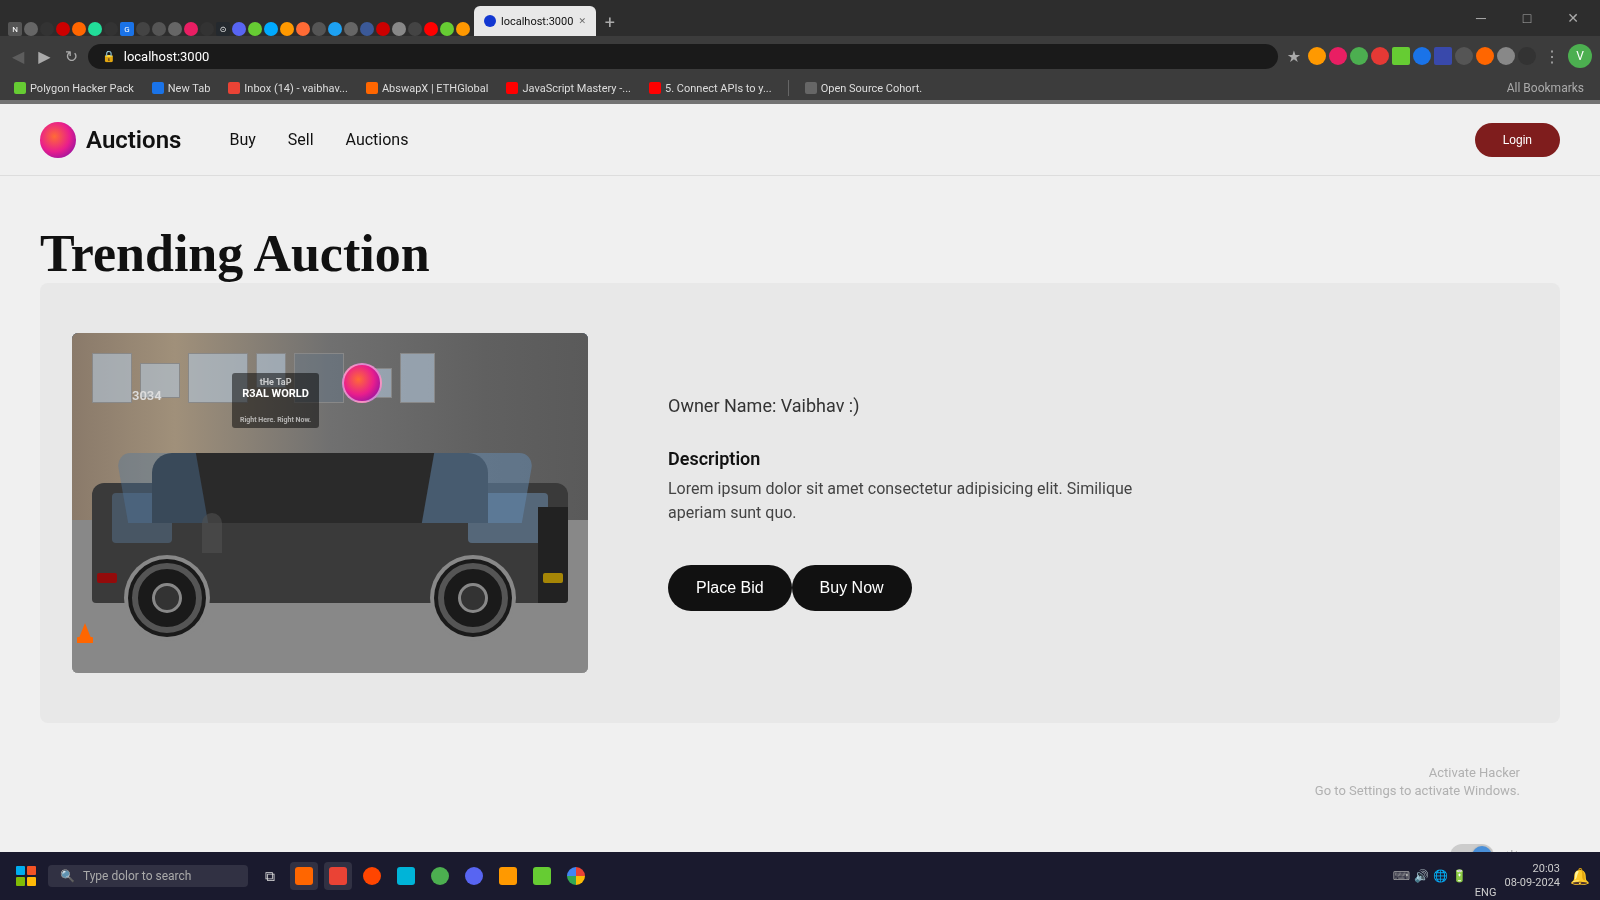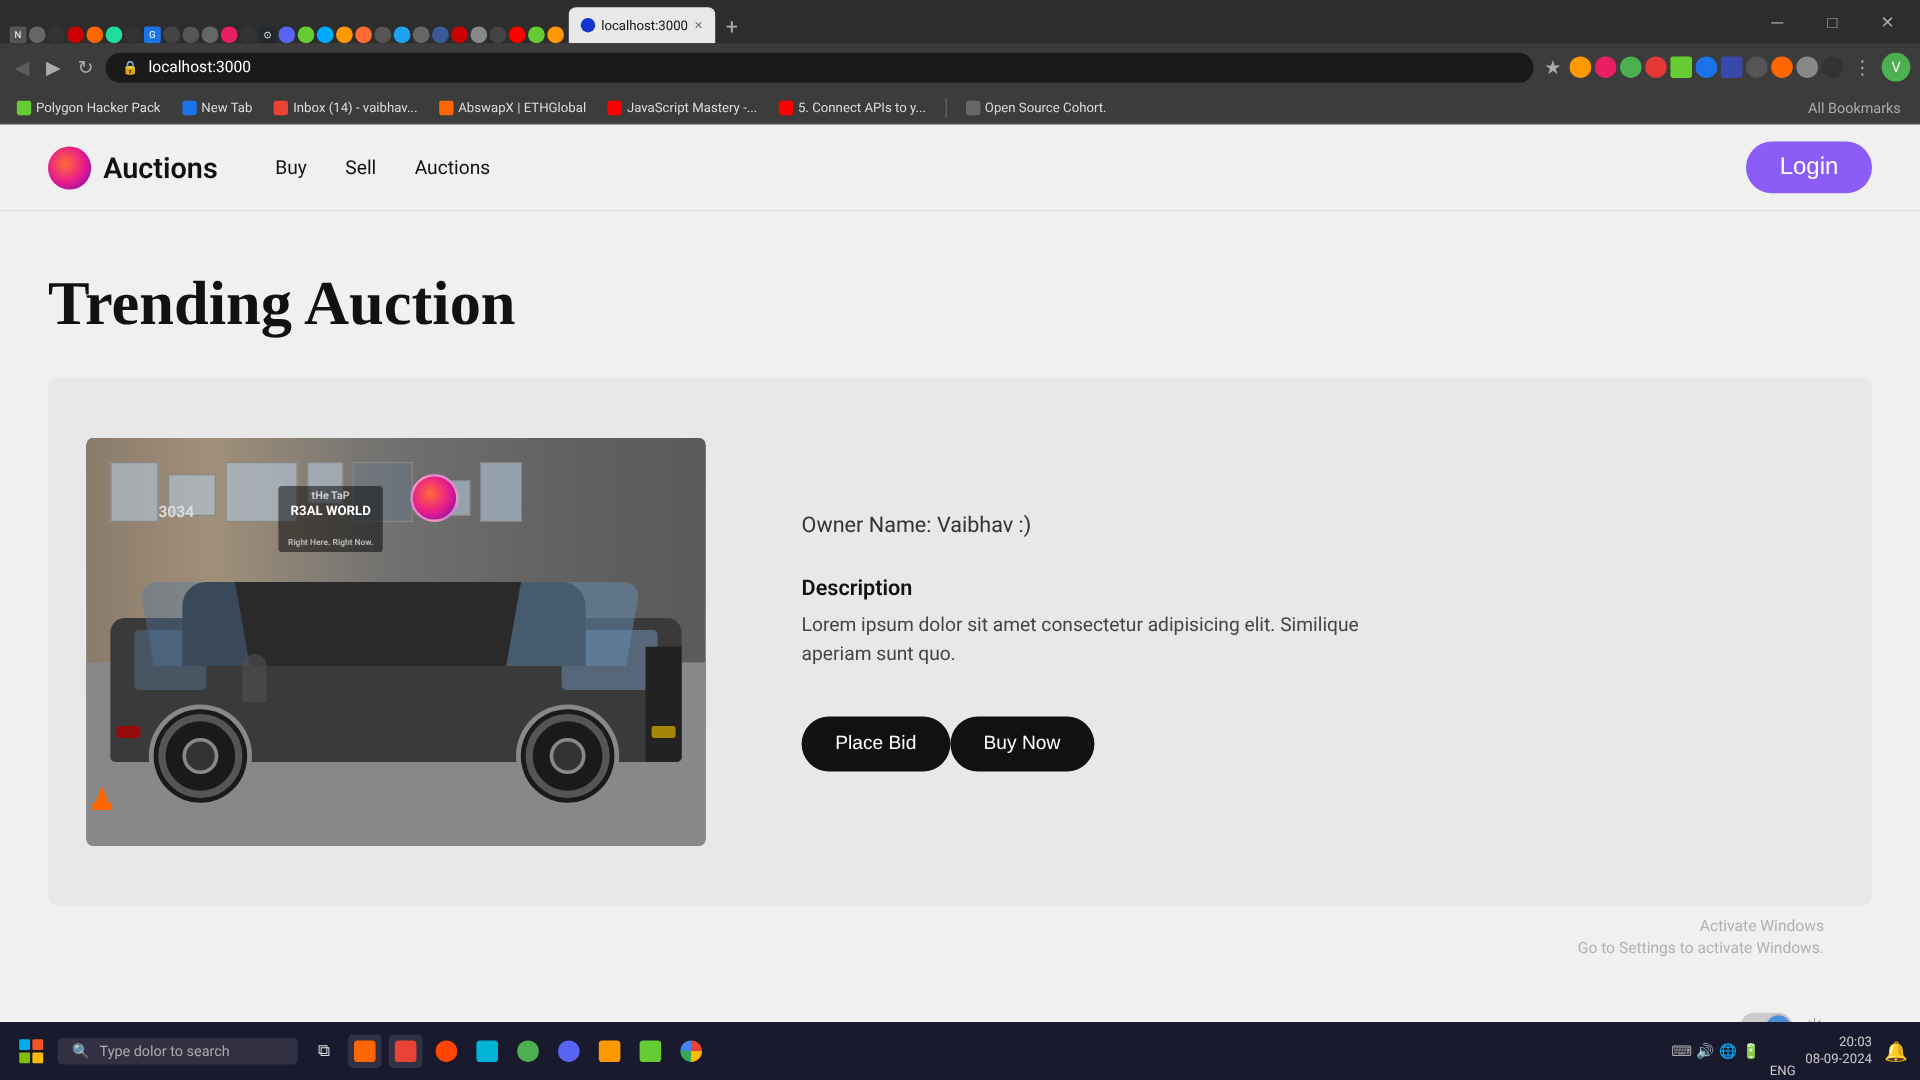--- a/index.html
+++ b/index.html
@@ -61,21 +61,21 @@
       font-size: 11px;
     }
 
     .bookmarks-bar {
       background: #3c3c3c;
       display: flex;
       align-items: center;
       padding: 3px 8px;
       gap: 6px;
       height: 28px;
-      border-bottom: 1px solid #737373;
+      border-bottom: 4px solid #737373;
     }
 
     .bookmark-item {
       color: #ddd;
       font-size: 11px;
       padding: 2px 6px;
       border-radius: 3px;
       white-space: nowrap;
       display: flex;
       align-items: center;
@@ -157,40 +157,39 @@
       color: #111;
       text-decoration: none;
       font-weight: 400;
     }
 
     .nav-spacer {
       flex: 1;
     }
 
     .login-btn {
-      background: #8b5cf6;
+      background: #7f1d1d;
       color: #fff;
       border: none;
       border-radius: 24px;
       padding: 10px 28px;
-      font-size: 20px;
+      font-size: 12px;
       font-weight: 500;
       cursor: pointer;
     }
 
     
     .main-content {
       padding: 48px 40px;
     }
 
     .page-title {
       font-size: 52px;
       font-weight: 700;
       color: #111;
-      margin-bottom: 32px;
       font-family: Georgia, serif;
     }
 
     
     .auction-card {
       background: #e8e8e8;
       border-radius: 8px;
       display: flex;
       align-items: stretch;
       overflow: hidden;
@@ -878,21 +877,21 @@
 
         <div class="action-buttons">
           <button class="btn-place-bid">Place Bid</button>
           <button class="btn-buy-now">Buy Now</button>
         </div>
       </div>
     </div>
   </div>
 
   <div class="activate-windows">
-    <div>Activate Windows</div>
+    <div>Activate Hacker</div>
     <div>Go to Settings to activate Windows.</div>
   </div>
 
   <div class="dark-mode-area">
     <div class="toggle-switch">
       <div class="toggle-knob"></div>
     </div>
     <span class="sun-icon-glyph">☀</span>
   </div>
 </div>

